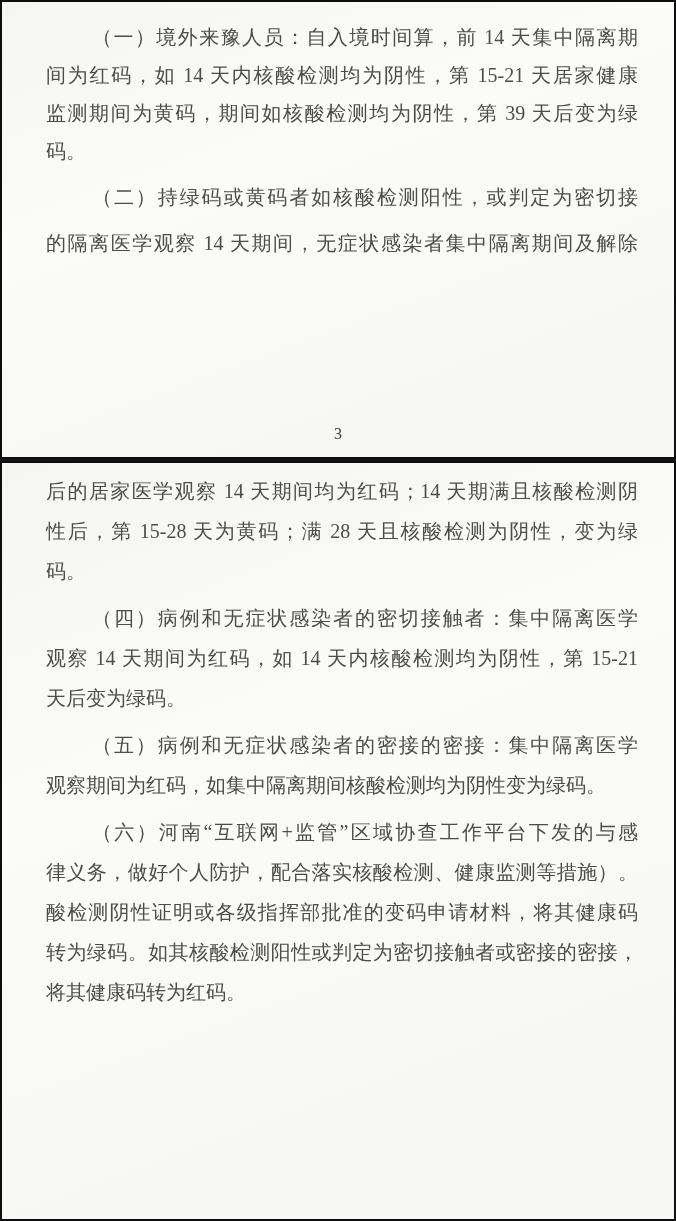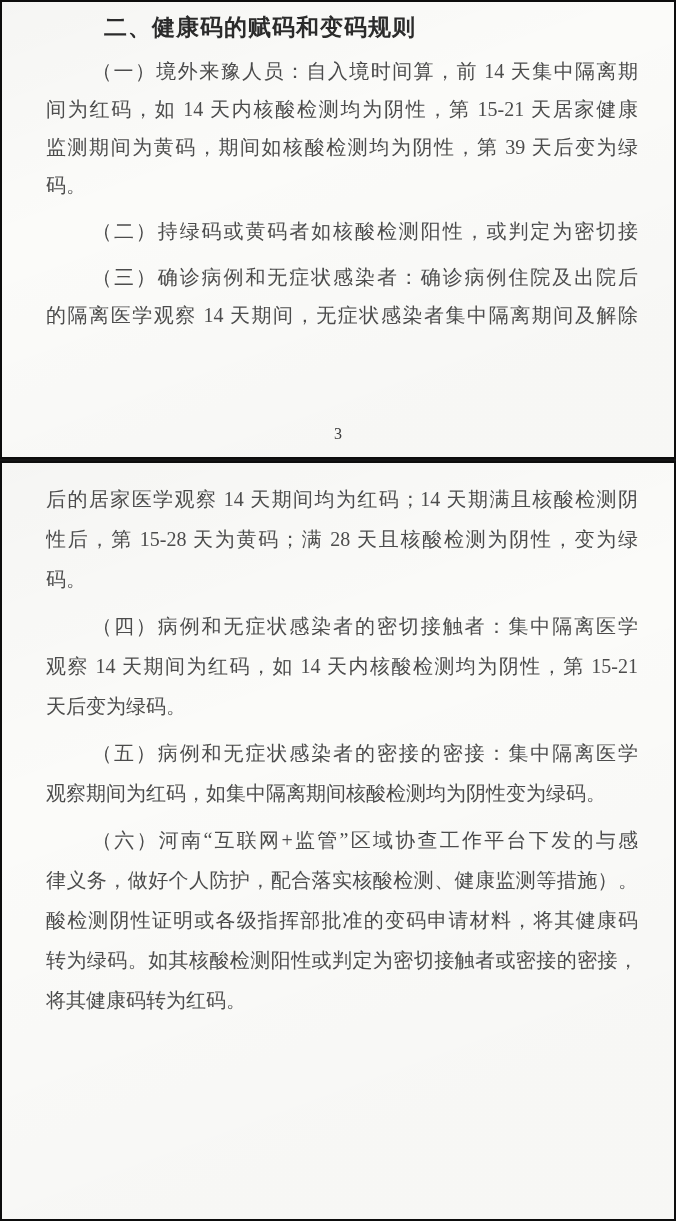--- a/index.html
+++ b/index.html
@@ -21,21 +21,21 @@
     overflow: hidden;
   }
   #page-1 { height: 459px; margin-bottom: 2px; }
   #page-2 { height: 760px; }
 
   .content {
     padding: 8px 36px 0 44px;
     color: #4c4c4c;
     font-size: 20px;
   }
-  #page-2 .content { padding-top: 16px; }
+  #page-2 .content { padding-top: 8px; }
 
   .doc-heading {
     font-family: "Liberation Sans", "DejaVu Sans", sans-serif;
     font-weight: 700;
     font-size: 23px;
     color: #2b2b2b;
     line-height: 34px;
     height: 34px;
     text-indent: 58px;
     letter-spacing: 1px;
@@ -66,33 +66,31 @@
     font-size: 16px;
     color: #3a3a3a;
     font-family: "Liberation Serif", "DejaVu Serif", serif;
   }
 </style>
 </head>
 <body>
 
 <div class="page" id="page-1">
   <div class="content">
-    <div class="doc-heading">二、健康码的赋码和变码规则</div>
     <div>
         <div class="para sp1">
           <div class="ln first">（一）境外来豫人员：自入境时间算，前 14 天集中隔离期</div>
           <div class="ln">间为红码，如 14 天内核酸检测均为阴性，第 15-21 天居家健康</div>
           <div class="ln">监测期间为黄码，期间如核酸检测均为阴性，第 39 天后变为绿</div>
           <div class="ln end">码。</div>
         </div>
         <div class="para sp1">
           <div class="ln first">（二）持绿码或黄码者如核酸检测阳性，或判定为密切接</div>
         </div>
         <div class="para sp1">
-          <div class="ln first">（三）确诊病例和无症状感染者：确诊病例住院及出院后</div>
           <div class="ln">的隔离医学观察 14 天期间，无症状感染者集中隔离期间及解除</div>
         </div>
       </div>
   </div>
   <div class="page-number">3</div>
 </div>
 
 <div class="page" id="page-2">
   <div class="content">
     <div>

